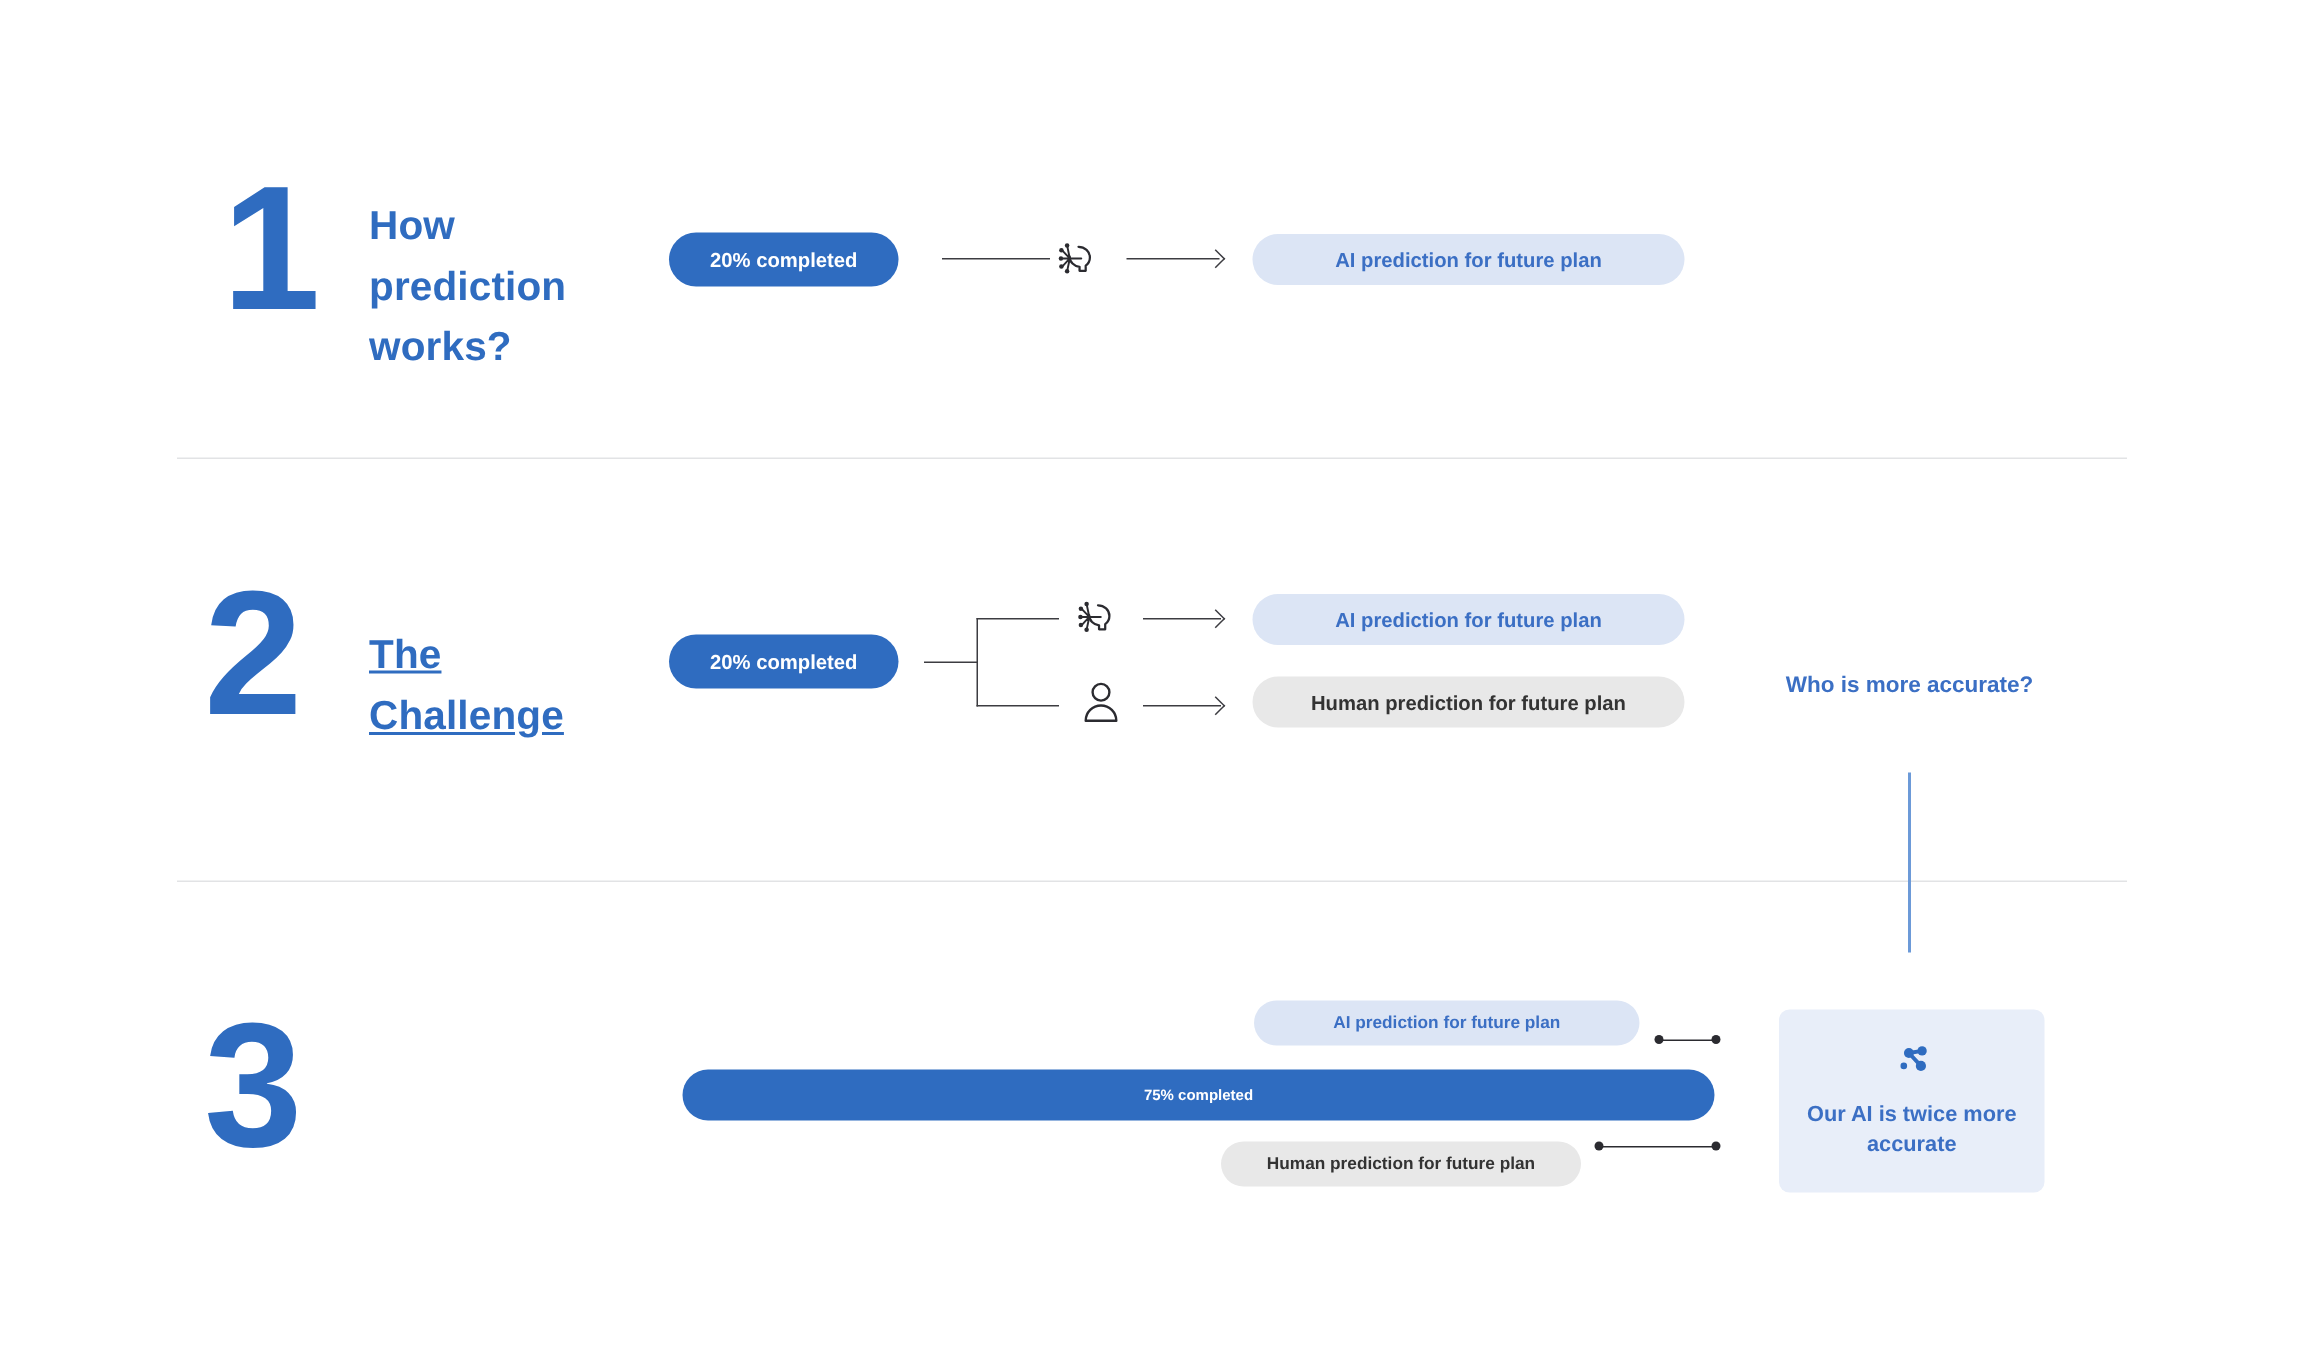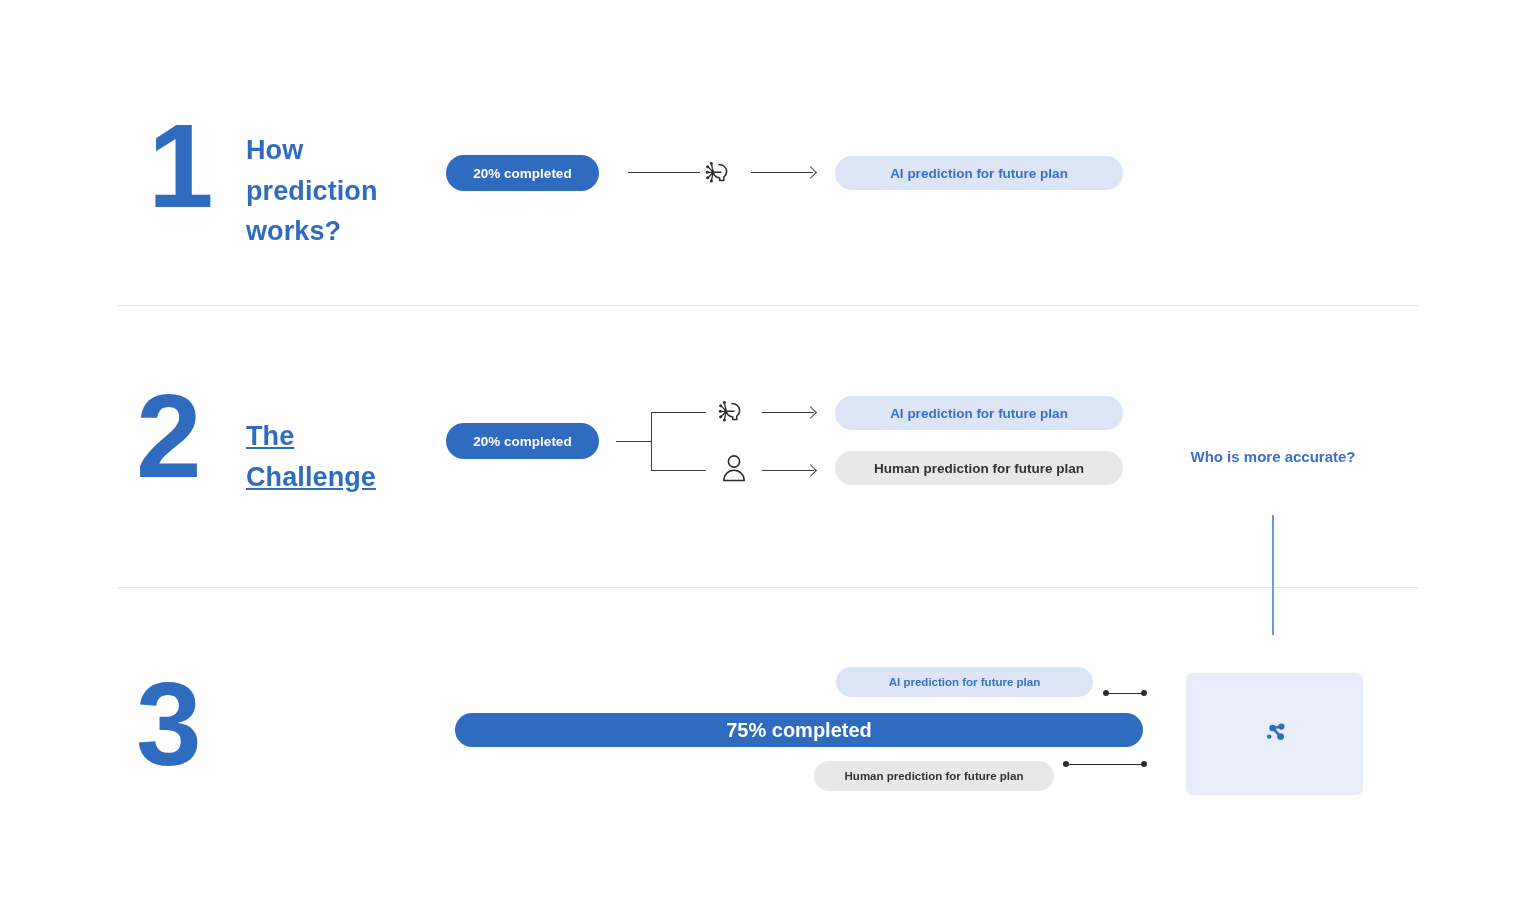--- a/index.html
+++ b/index.html
@@ -113,21 +113,21 @@
     left: 455px;
     top: 713px;
     width: 688px;
     height: 34px;
     border-radius: 999px;
     background: #2f6cc0;
     color: #fff;
     display: flex;
     align-items: center;
     justify-content: center;
-    font-size: 20px;
+    font-size: 10px;
     font-weight: 700;
   }
   #pill-ai-3 {
     position: absolute;
     left: 836px;
     top: 667px;
     width: 257px;
     height: 30px;
     border-radius: 999px;
     background: #dce5f5;
@@ -320,15 +320,16 @@
   <div id="result-card">
     <span>
       <svg width="24" height="24" viewBox="0 0 24 24" fill="none">
         <circle cx="18.4" cy="6.6" r="3.1" fill="#2f6cc0"></circle>
         <circle cx="17.6" cy="16.6" r="3.4" fill="#2f6cc0"></circle>
         <circle cx="9.6" cy="8.0" r="3.3" fill="#2f6cc0"></circle>
         <circle cx="6.2" cy="16.6" r="2.2" fill="#2f6cc0"></circle>
         <path d="M9.6 8.0 18.4 6.6M9.6 8.0 17.6 16.6" stroke="#2f6cc0" stroke-width="2.6" stroke-linecap="round"></path>
       </svg>
     </span>
+    <div class="result-text">Our AI is twice more accurate</div>
   </div>
 
 </div>
 
 </body></html>

